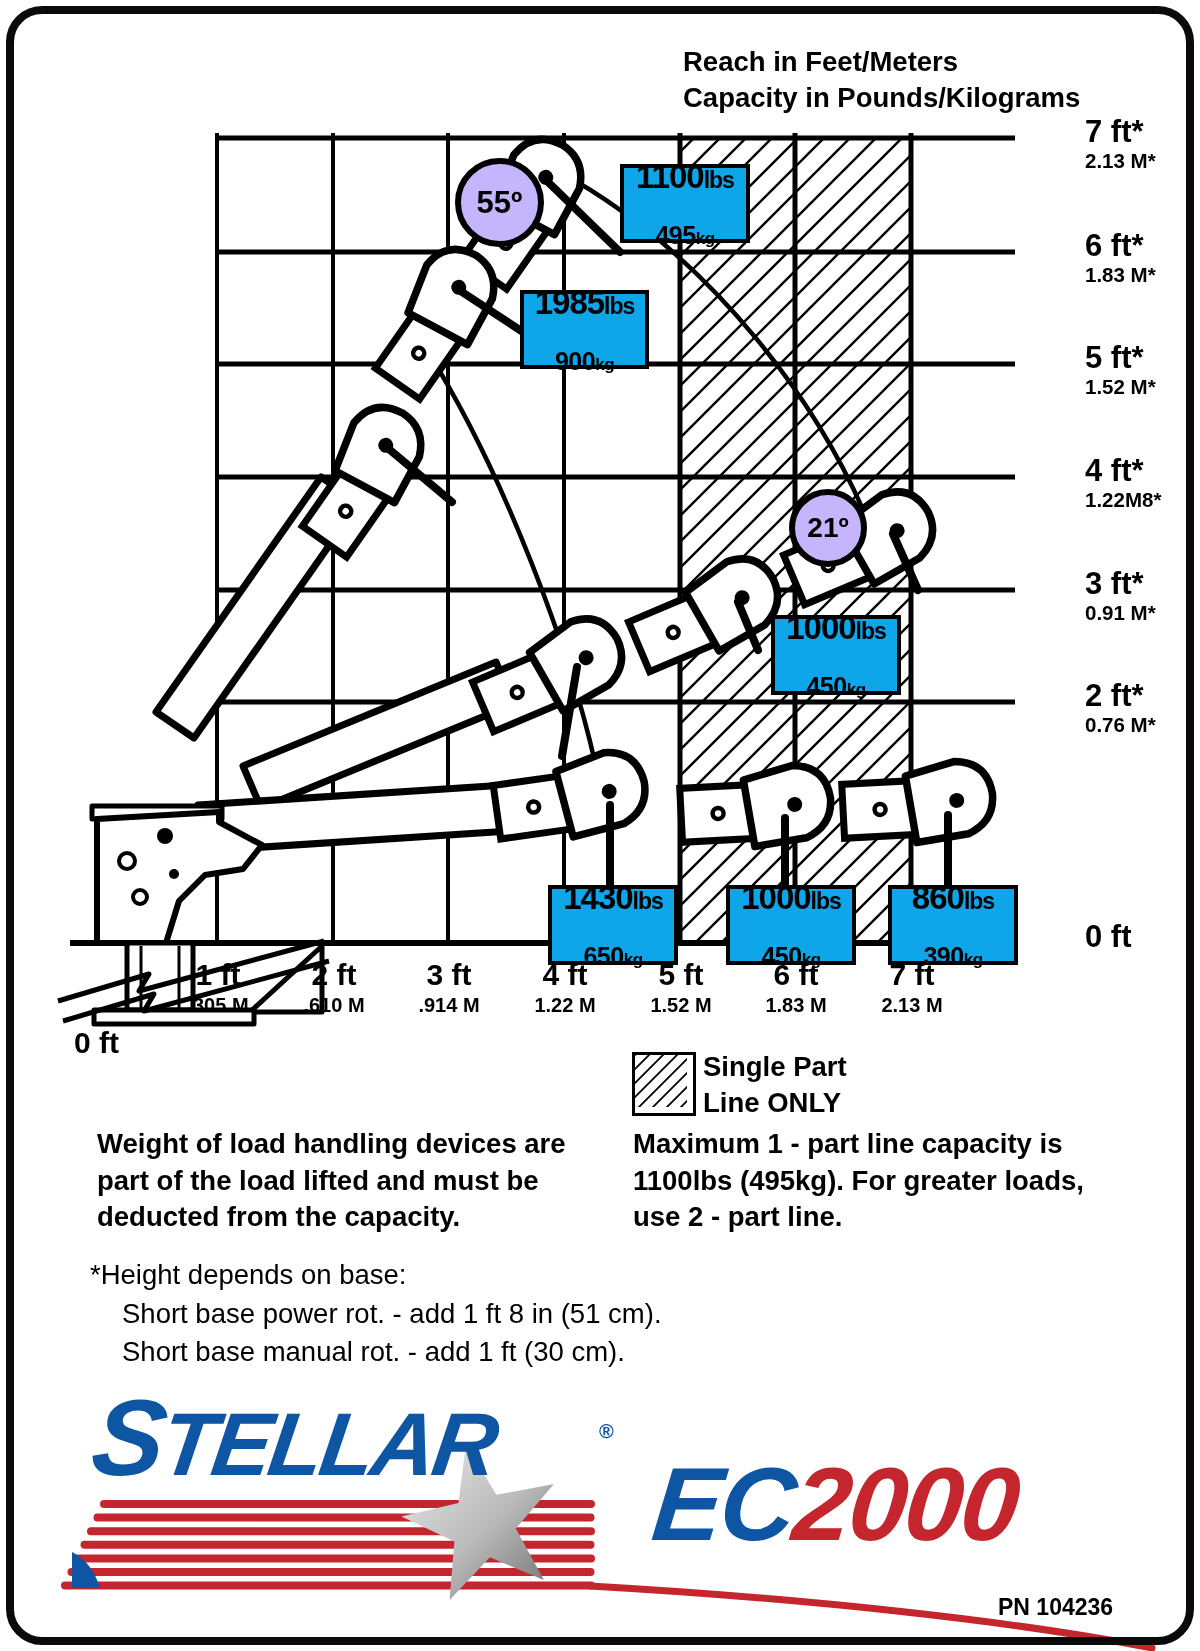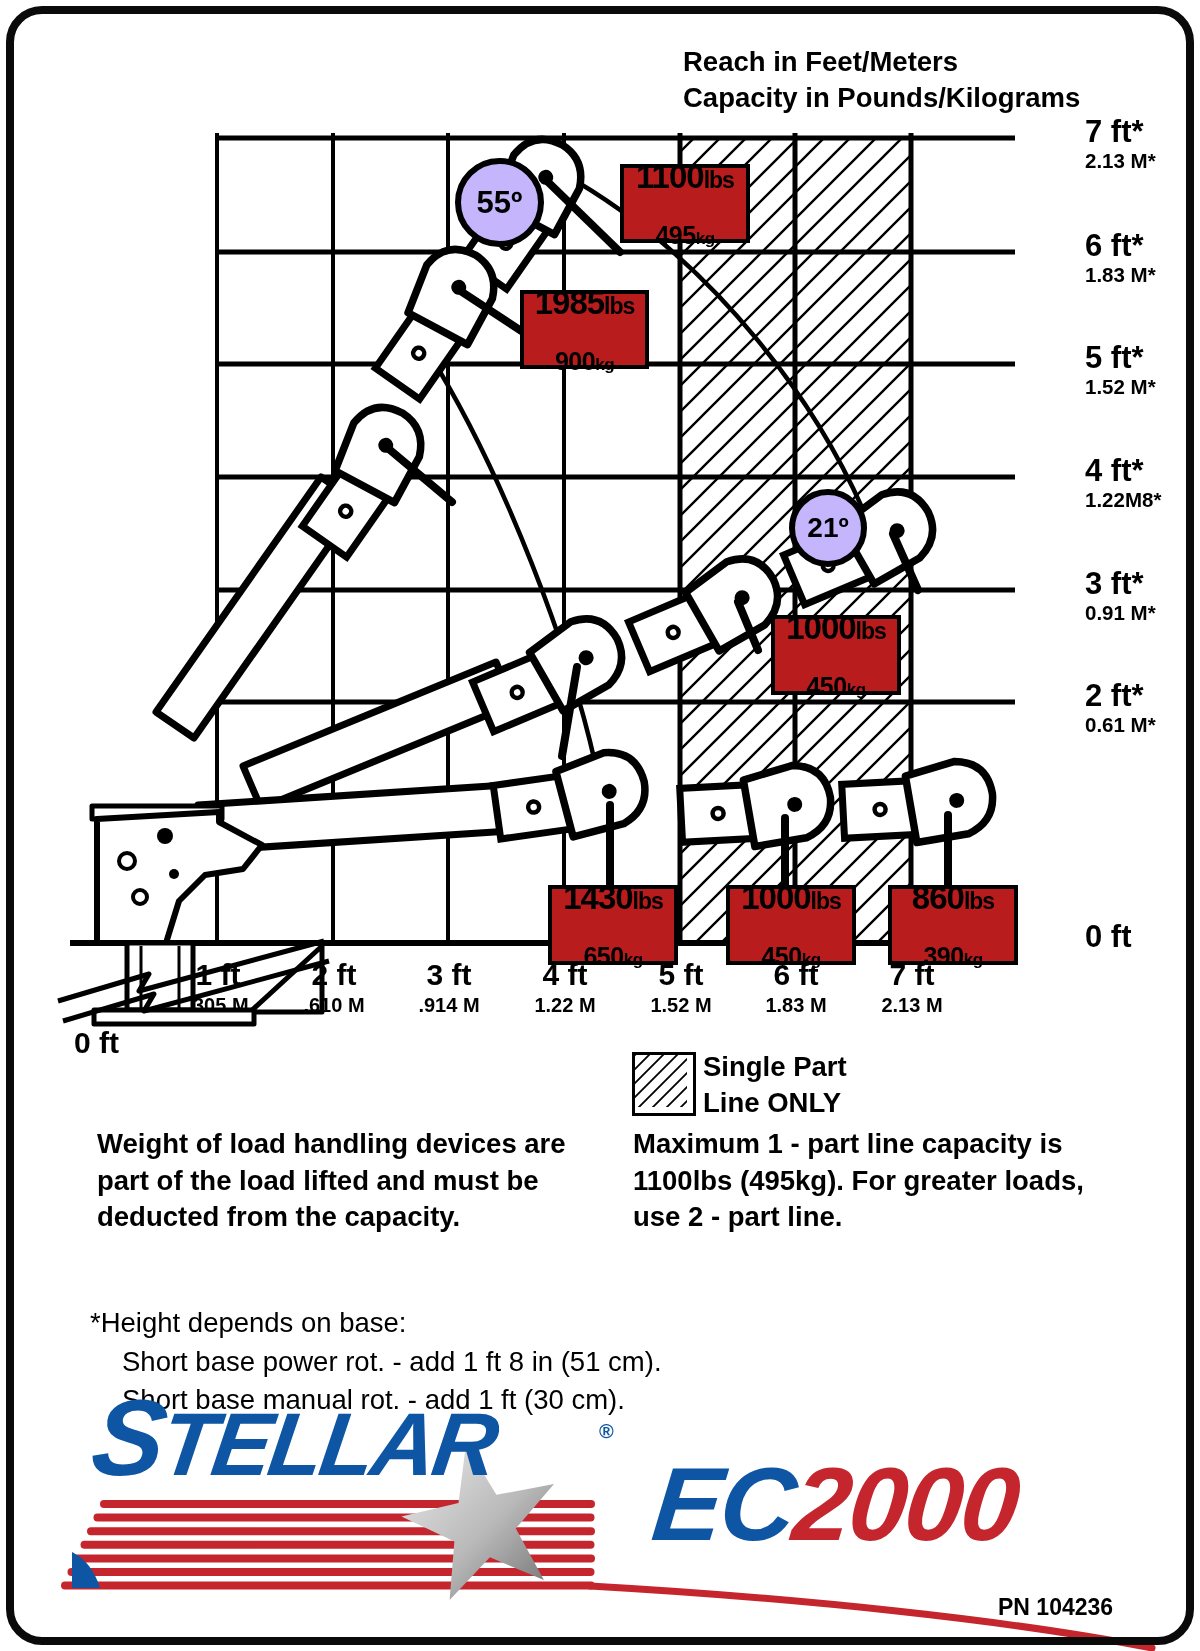--- a/index.html
+++ b/index.html
@@ -13,37 +13,37 @@
   #hdr{left:683px;top:44px;font-size:27.5px;font-weight:700;line-height:1.32;white-space:pre-line;z-index:10;}
   
   .ylab{left:1085px;z-index:10;line-height:1;}
   .ylab .ft{font-size:31px;font-weight:700;}
   .ylab .m{font-size:20.5px;font-weight:700;margin-top:4px;}
   .xlab{top:960px;width:122px;text-align:center;z-index:10;line-height:1;}
   .xlab .ft{font-size:30px;font-weight:700;}
   .xlab .m{font-size:20px;font-weight:700;margin-top:5px;}
   #origin{left:74px;top:1026px;font-size:30px;font-weight:700;z-index:10;}
   
-  .cap{background:#b91c1c;border:4px solid #000;display:flex;flex-direction:column;align-items:center;
+  .cap{background:#0ea5e9;border:4px solid #000;display:flex;flex-direction:column;align-items:center;
        justify-content:center;z-index:12;line-height:1;gap:12px;}
   .cap .l1{font-size:33px;font-weight:700;letter-spacing:-1px;}
   .cap .l1 .u{font-size:23px;}
   .cap .l2{font-size:25px;font-weight:700;margin-top:18px;letter-spacing:-0.5px;}
   .cap .l2 .u{font-size:17px;}
   
   .ang{border:6px solid #000;border-radius:50%;background:#c4b5fd;display:flex;align-items:center;
        justify-content:center;font-weight:700;z-index:11;}
   
   #legend-swatch{left:632px;top:1052px;width:58px;height:58px;border:3px solid #000;z-index:10;}
   #legend-text{left:703px;top:1049px;font-size:27.5px;font-weight:700;line-height:1.3;white-space:pre-line;z-index:10;}
   .note{font-size:27.5px;font-weight:700;line-height:1.33;white-space:pre-line;z-index:10;}
   #note-left{left:97px;top:1126px;width:490px;}
   #note-right{left:633px;top:1126px;width:480px;}
   
-  #footnote{left:90px;top:1256px;font-size:27.5px;font-weight:400;line-height:1.4;z-index:10;margin-top:48px;}
+  #footnote{left:90px;top:1256px;font-size:27.5px;font-weight:400;line-height:1.4;z-index:10;}
   #footnote .ind{padding-left:32px;}
   
   #stellar{left:86px;top:1384px;font-style:italic;font-weight:700;letter-spacing:-3px;
            transform:skewX(-8deg);transform-origin:left bottom;line-height:1;z-index:22;}
   #stellar .big{font-size:108px;}
   #stellar .rest{font-size:89px;}
   #reg{left:599px;top:1420px;font-size:20px;font-weight:700;z-index:22;}
   #model{left:648px;top:1452px;font-style:italic;font-weight:700;font-size:104px;line-height:1;
          letter-spacing:-2px;transform:skewX(-6deg);transform-origin:left bottom;z-index:22;}
   #pn{left:998px;top:1594px;font-size:23px;font-weight:700;z-index:22;}
@@ -164,21 +164,21 @@
   <div class="abs ylab" style="top:455px">
     <div class="ft">4 ft*</div>
       <div class="m">1.22M8*</div>
     </div>
   <div class="abs ylab" style="top:568px">
     <div class="ft">3 ft*</div>
       <div class="m">0.91 M*</div>
     </div>
   <div class="abs ylab" style="top:680px">
     <div class="ft">2 ft*</div>
-      <div class="m">0.61 M*</div>
+      <div class="m">0.76 M*</div>
     </div>
   <div class="abs ylab" style="top:921px">
     <div class="ft">0 ft</div>
     </div>
 
   <div class="abs xlab" style="left:157px">
     <div class="ft">1 ft</div>
       <div class="m">.305 M</div>
     </div>
   <div class="abs xlab" style="left:273px">

